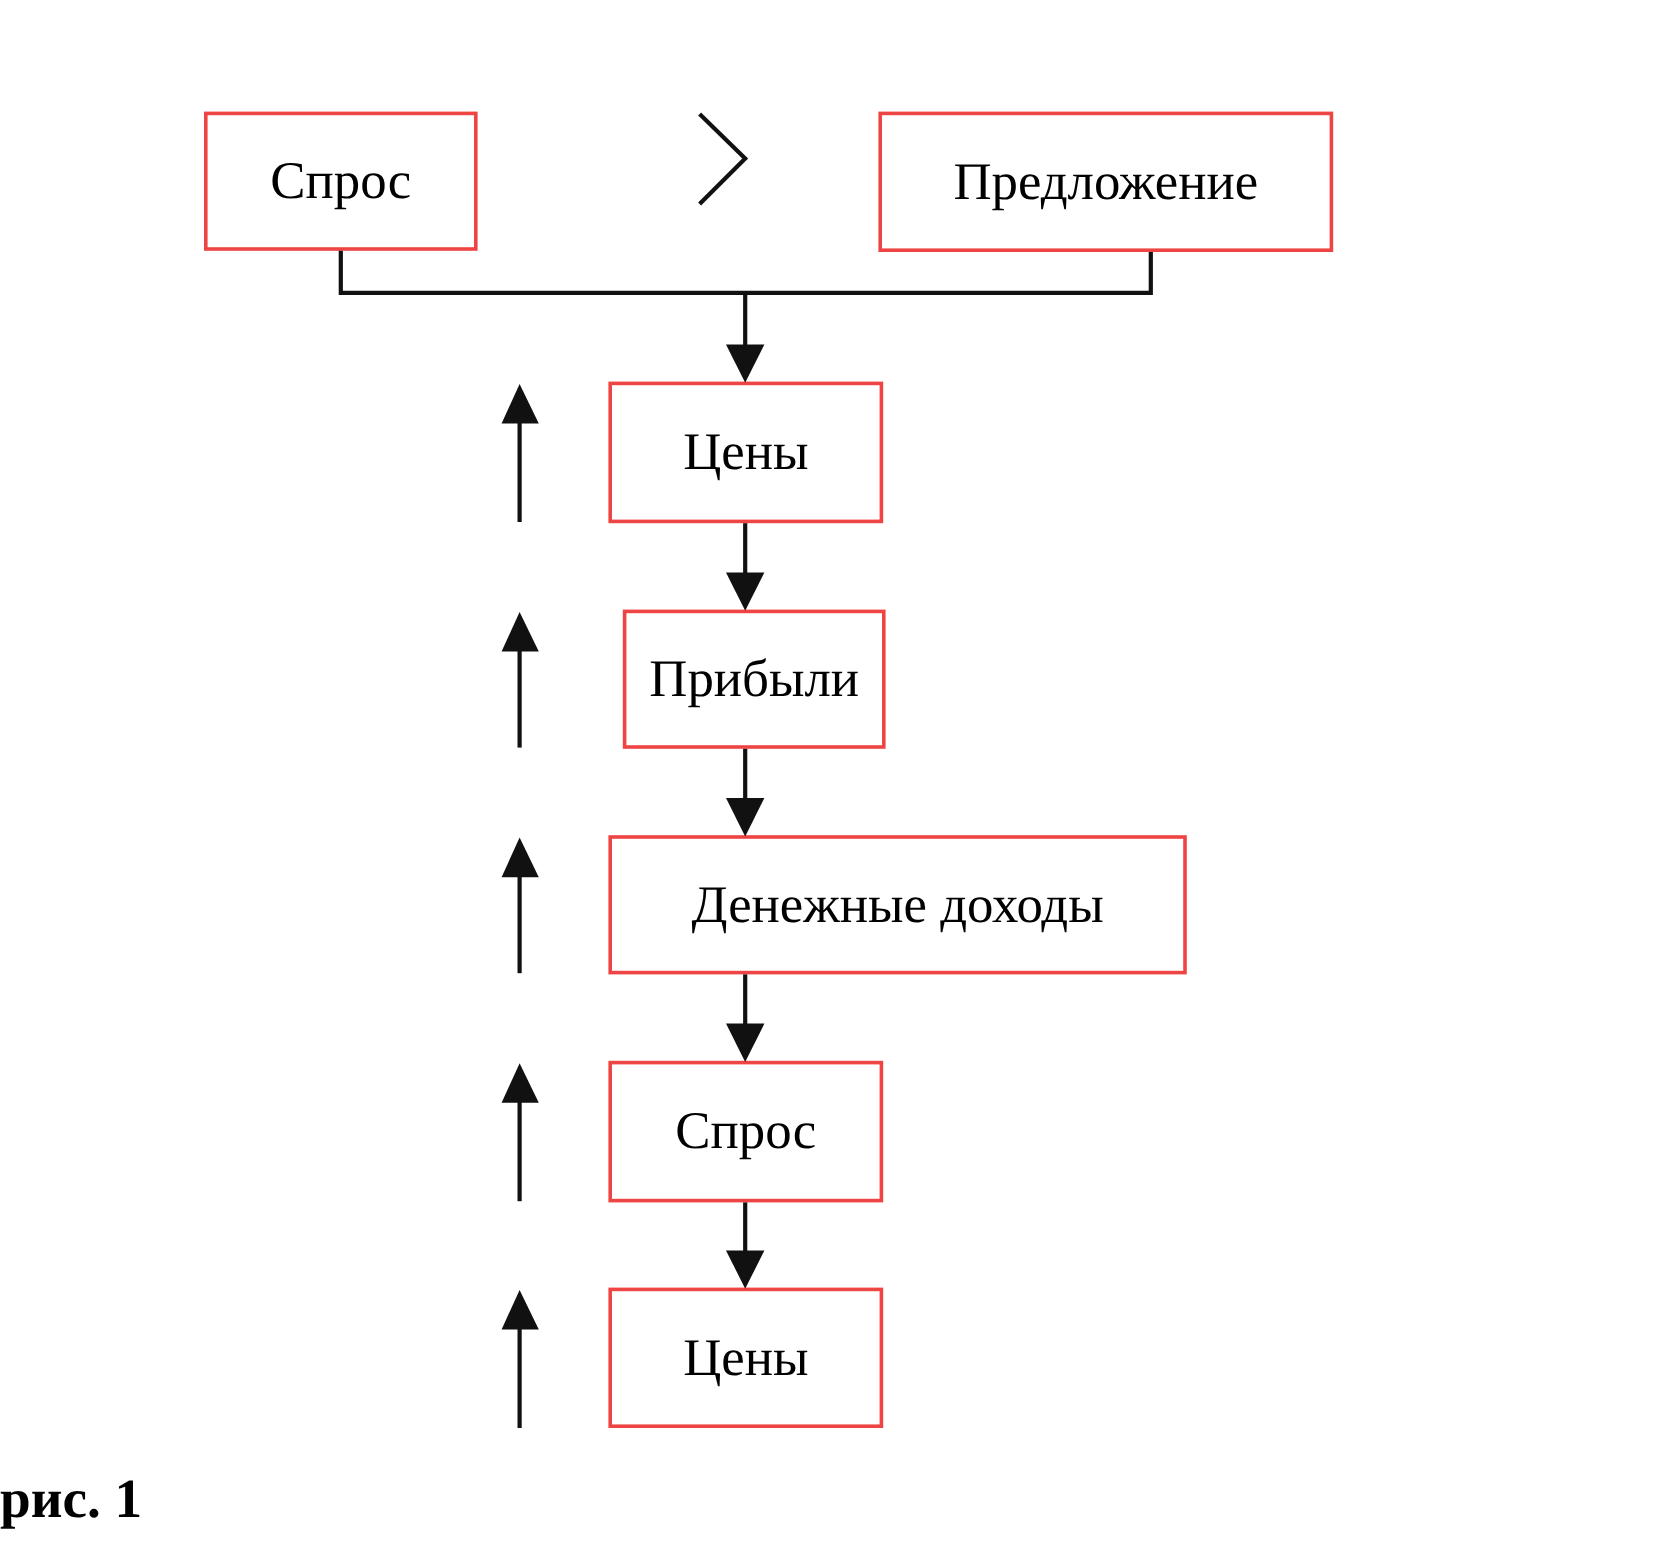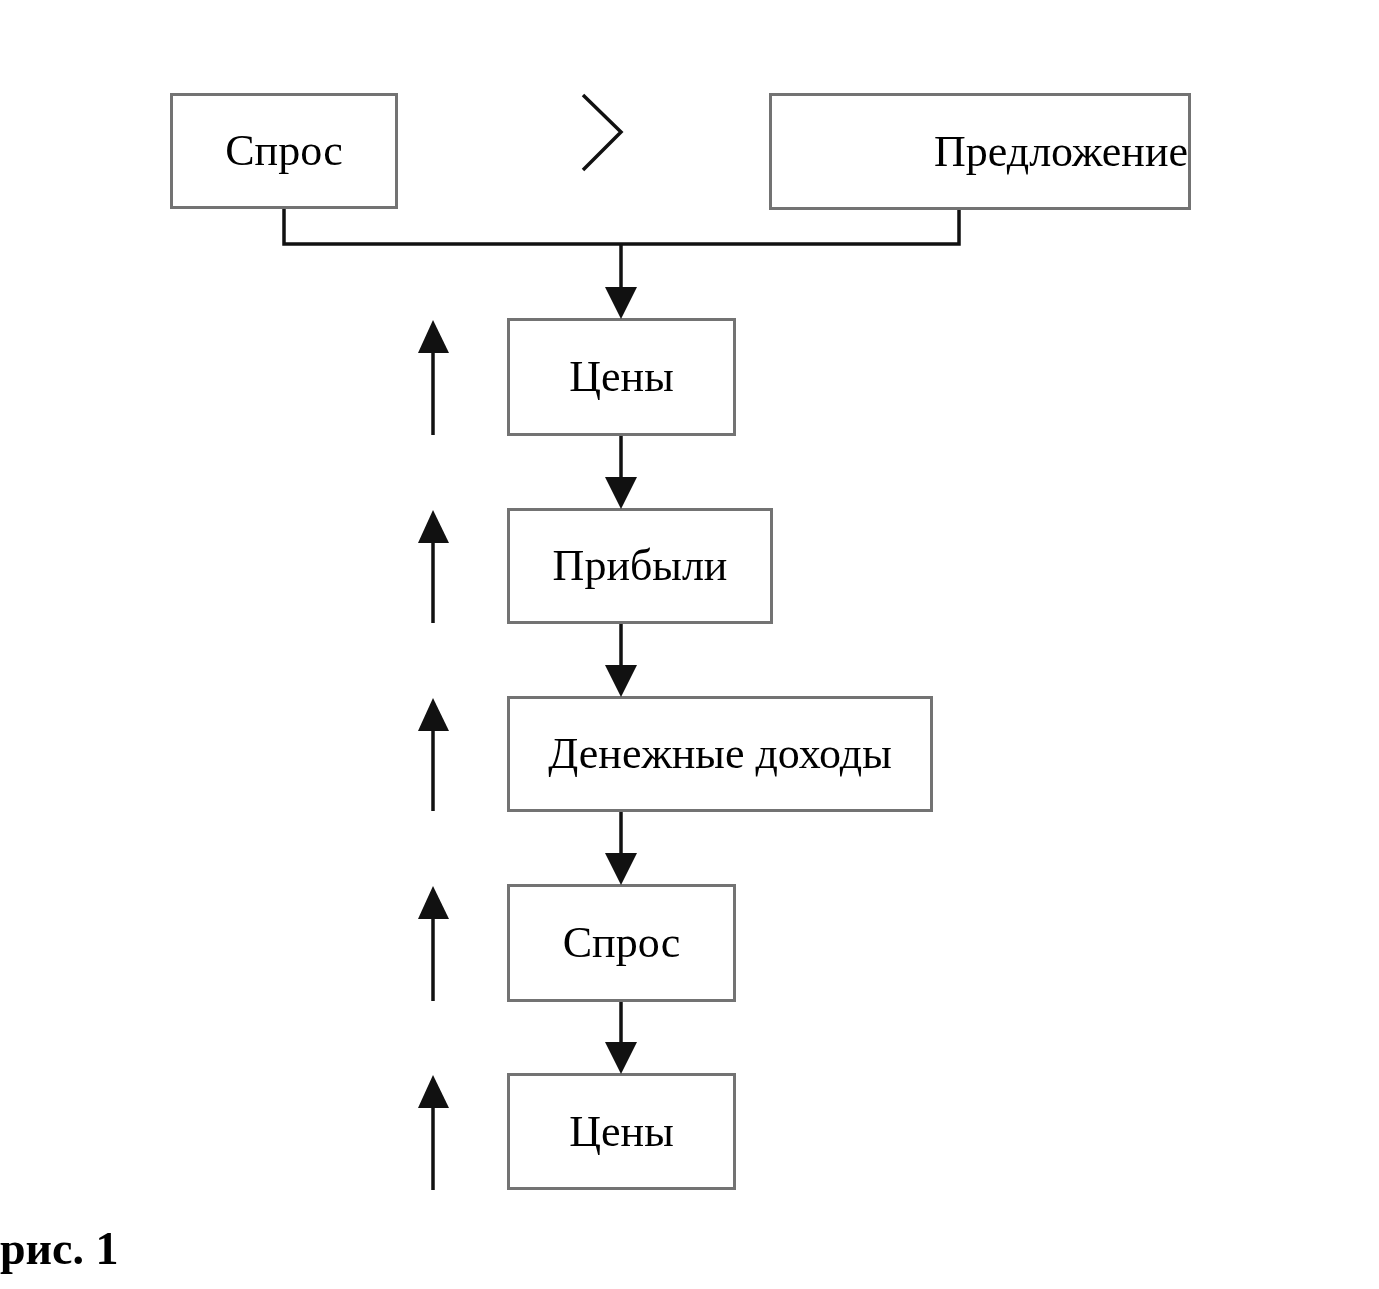--- a/index.html
+++ b/index.html
@@ -1,18 +1,18 @@
 <!DOCTYPE html>
 <html><head>
 <meta charset="utf-8">
 <style>
   html, body { margin: 0; padding: 0; background: #ffffff; }
   body { width: 1379px; height: 1289px; position: relative; overflow: hidden;
          font-family: "Liberation Serif", "DejaVu Serif", serif; color: #000; }
-  .box { position: absolute; box-sizing: border-box; border: 3px solid #737373;
+  .box { position: absolute; box-sizing: border-box; border: 3px solid #ef4444;
          background: #fff; display: flex; align-items: center; justify-content: center;
          font-size: 44px; line-height: 1; }
   .box span { display: block; }
   svg.lines { position: absolute; left: 0; top: 0; }
   .caption { position: absolute; left: 0; width: 1300px; text-align: left;
              top: 1222px; font-size: 46px; font-weight: bold; }
   .gt { position: absolute; }
 </style>
 </head>
 <body>
@@ -20,31 +20,31 @@
 <div>
 
   <div class="box" style="left:170px; top:93px; width:228px; height:116px;">
     <span>Спрос</span>
   </div>
 
   <svg class="gt" style="left:578px; top:92px;" width="50" height="82" viewBox="0 0 50 82">
     <polyline points="5,3 43,40 5,78" fill="none" stroke="#111" stroke-width="3.5"></polyline>
   </svg>
 
-  <div class="box" style="left:769px; top:93px; width:422px; height:117px;justify-content:flex-end;">
+  <div class="box" style="left:732px; top:93px; width:379px; height:117px;">
     <span>Предложение</span>
   </div>
 
   <div class="box" style="left:507px; top:318px; width:229px; height:118px;">
     <span>Цены</span>
   </div>
-  <div class="box" style="left:507px; top:508px; width:266px; height:116px;">
+  <div class="box" style="left:519px; top:508px; width:219px; height:116px;">
     <span>Прибыли</span>
   </div>
-  <div class="box" style="left:507px; top:696px; width:426px; height:116px;">
+  <div class="box" style="left:507px; top:696px; width:482px; height:116px;">
     <span>Денежные доходы</span>
   </div>
   <div class="box" style="left:507px; top:884px; width:229px; height:118px;">
     <span>Спрос</span>
   </div>
   <div class="box" style="left:507px; top:1073px; width:229px; height:117px;">
     <span>Цены</span>
   </div>
 
   <svg class="lines" width="1379" height="1289" viewBox="0 0 1379 1289">

